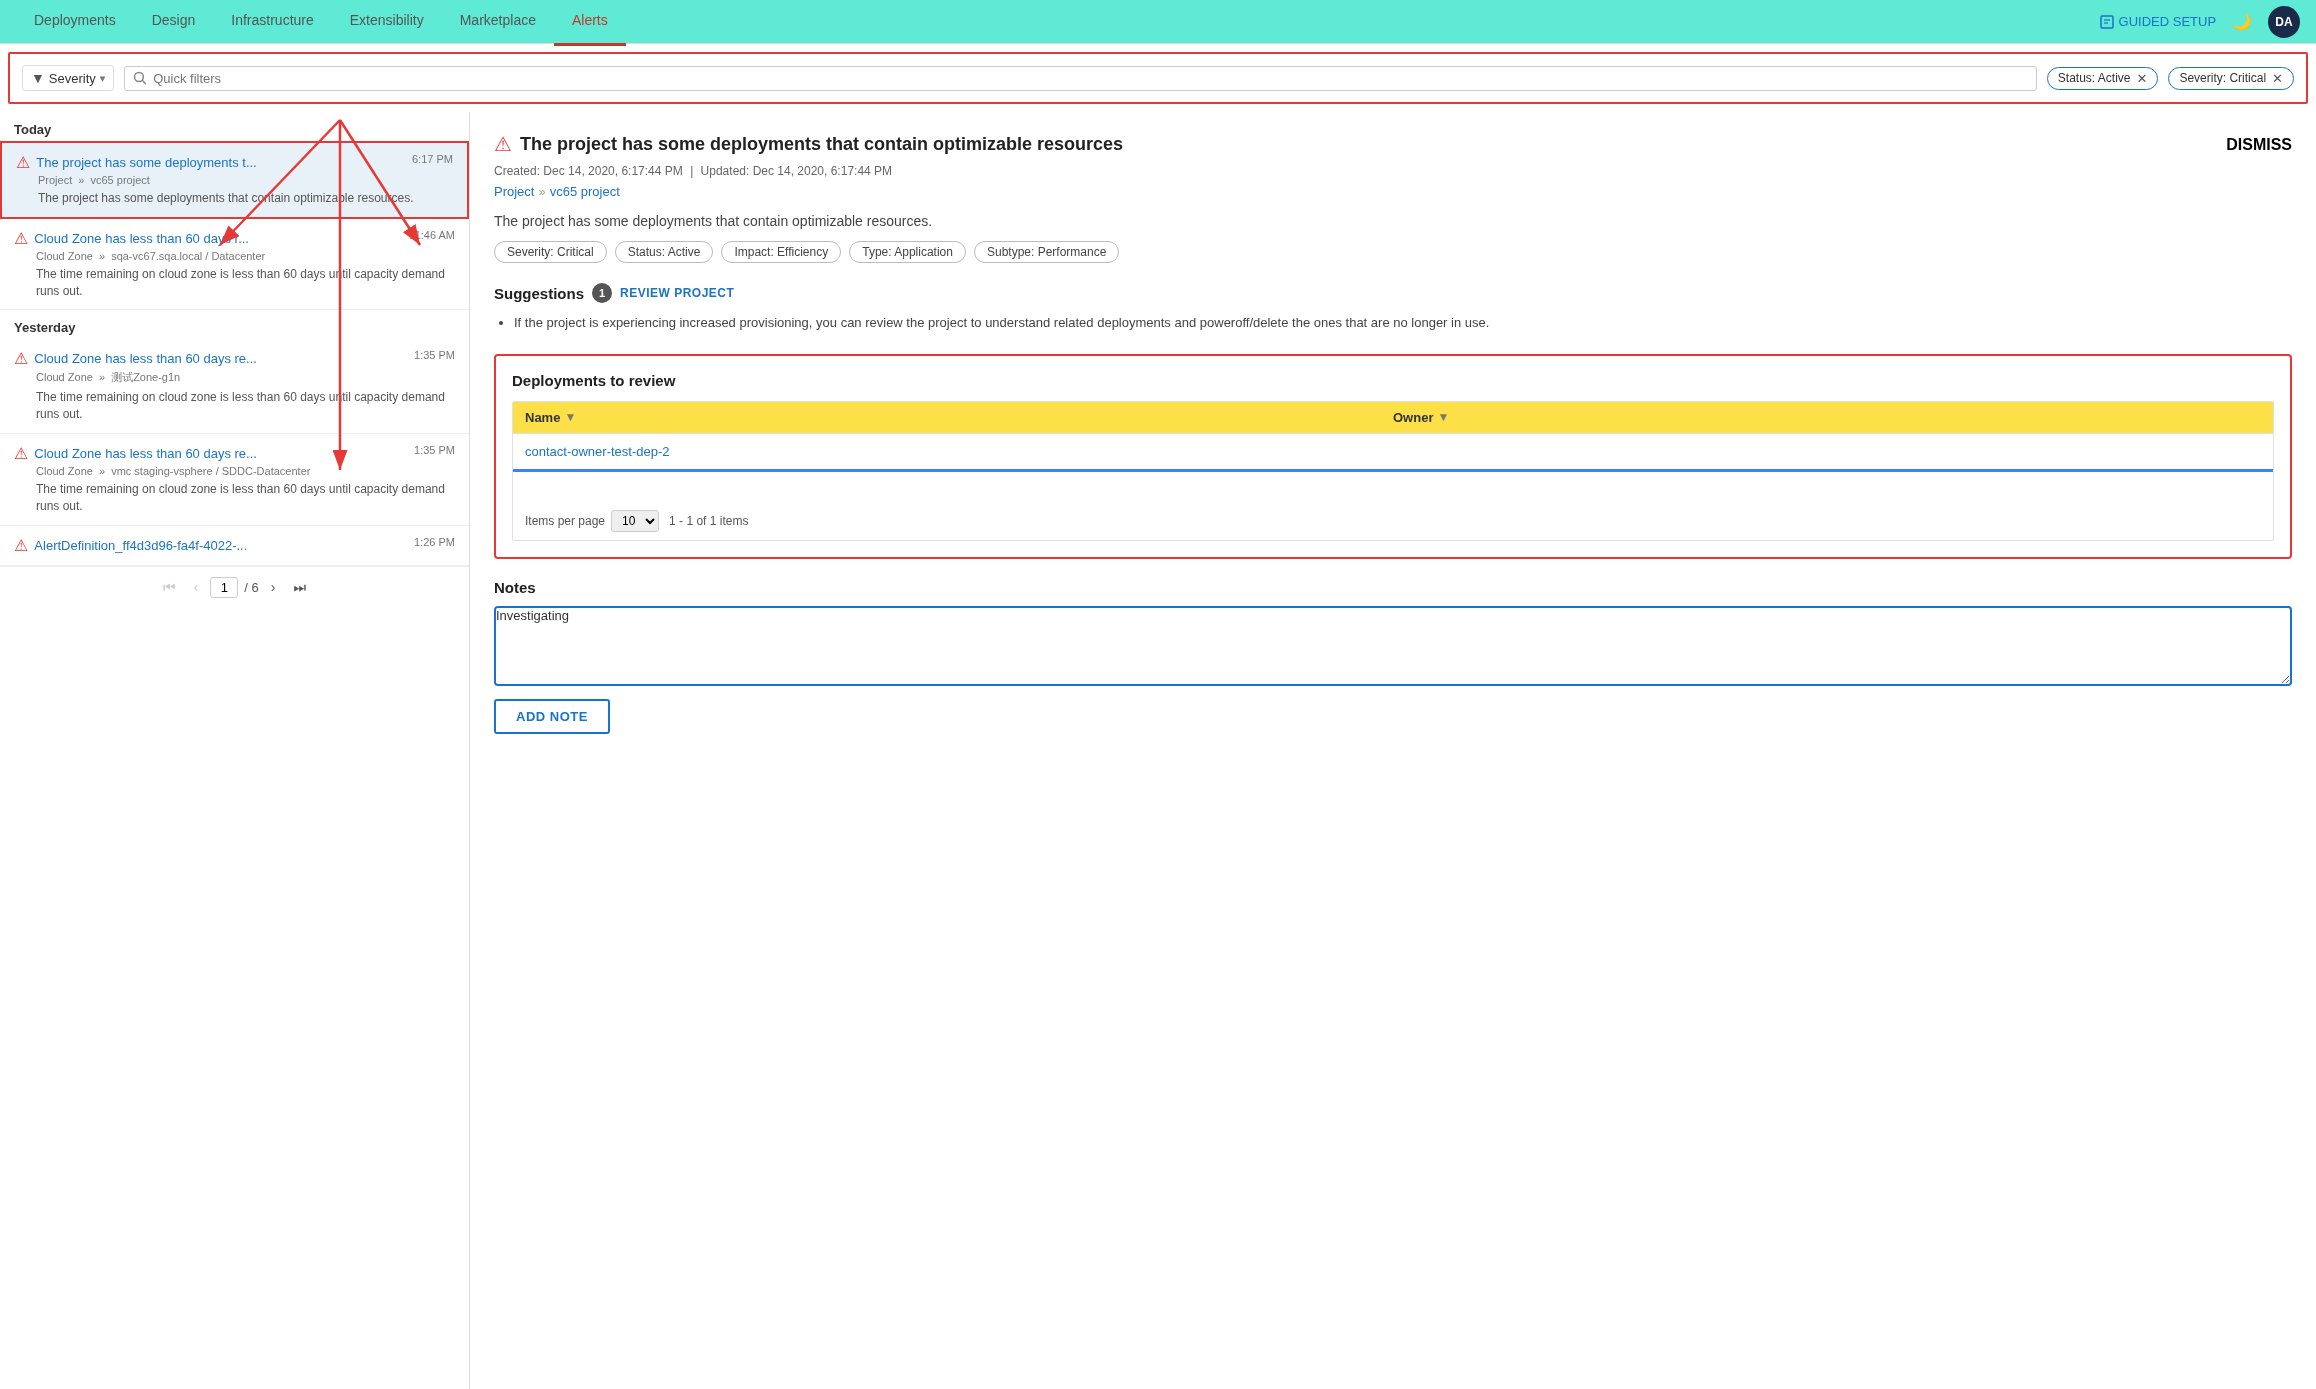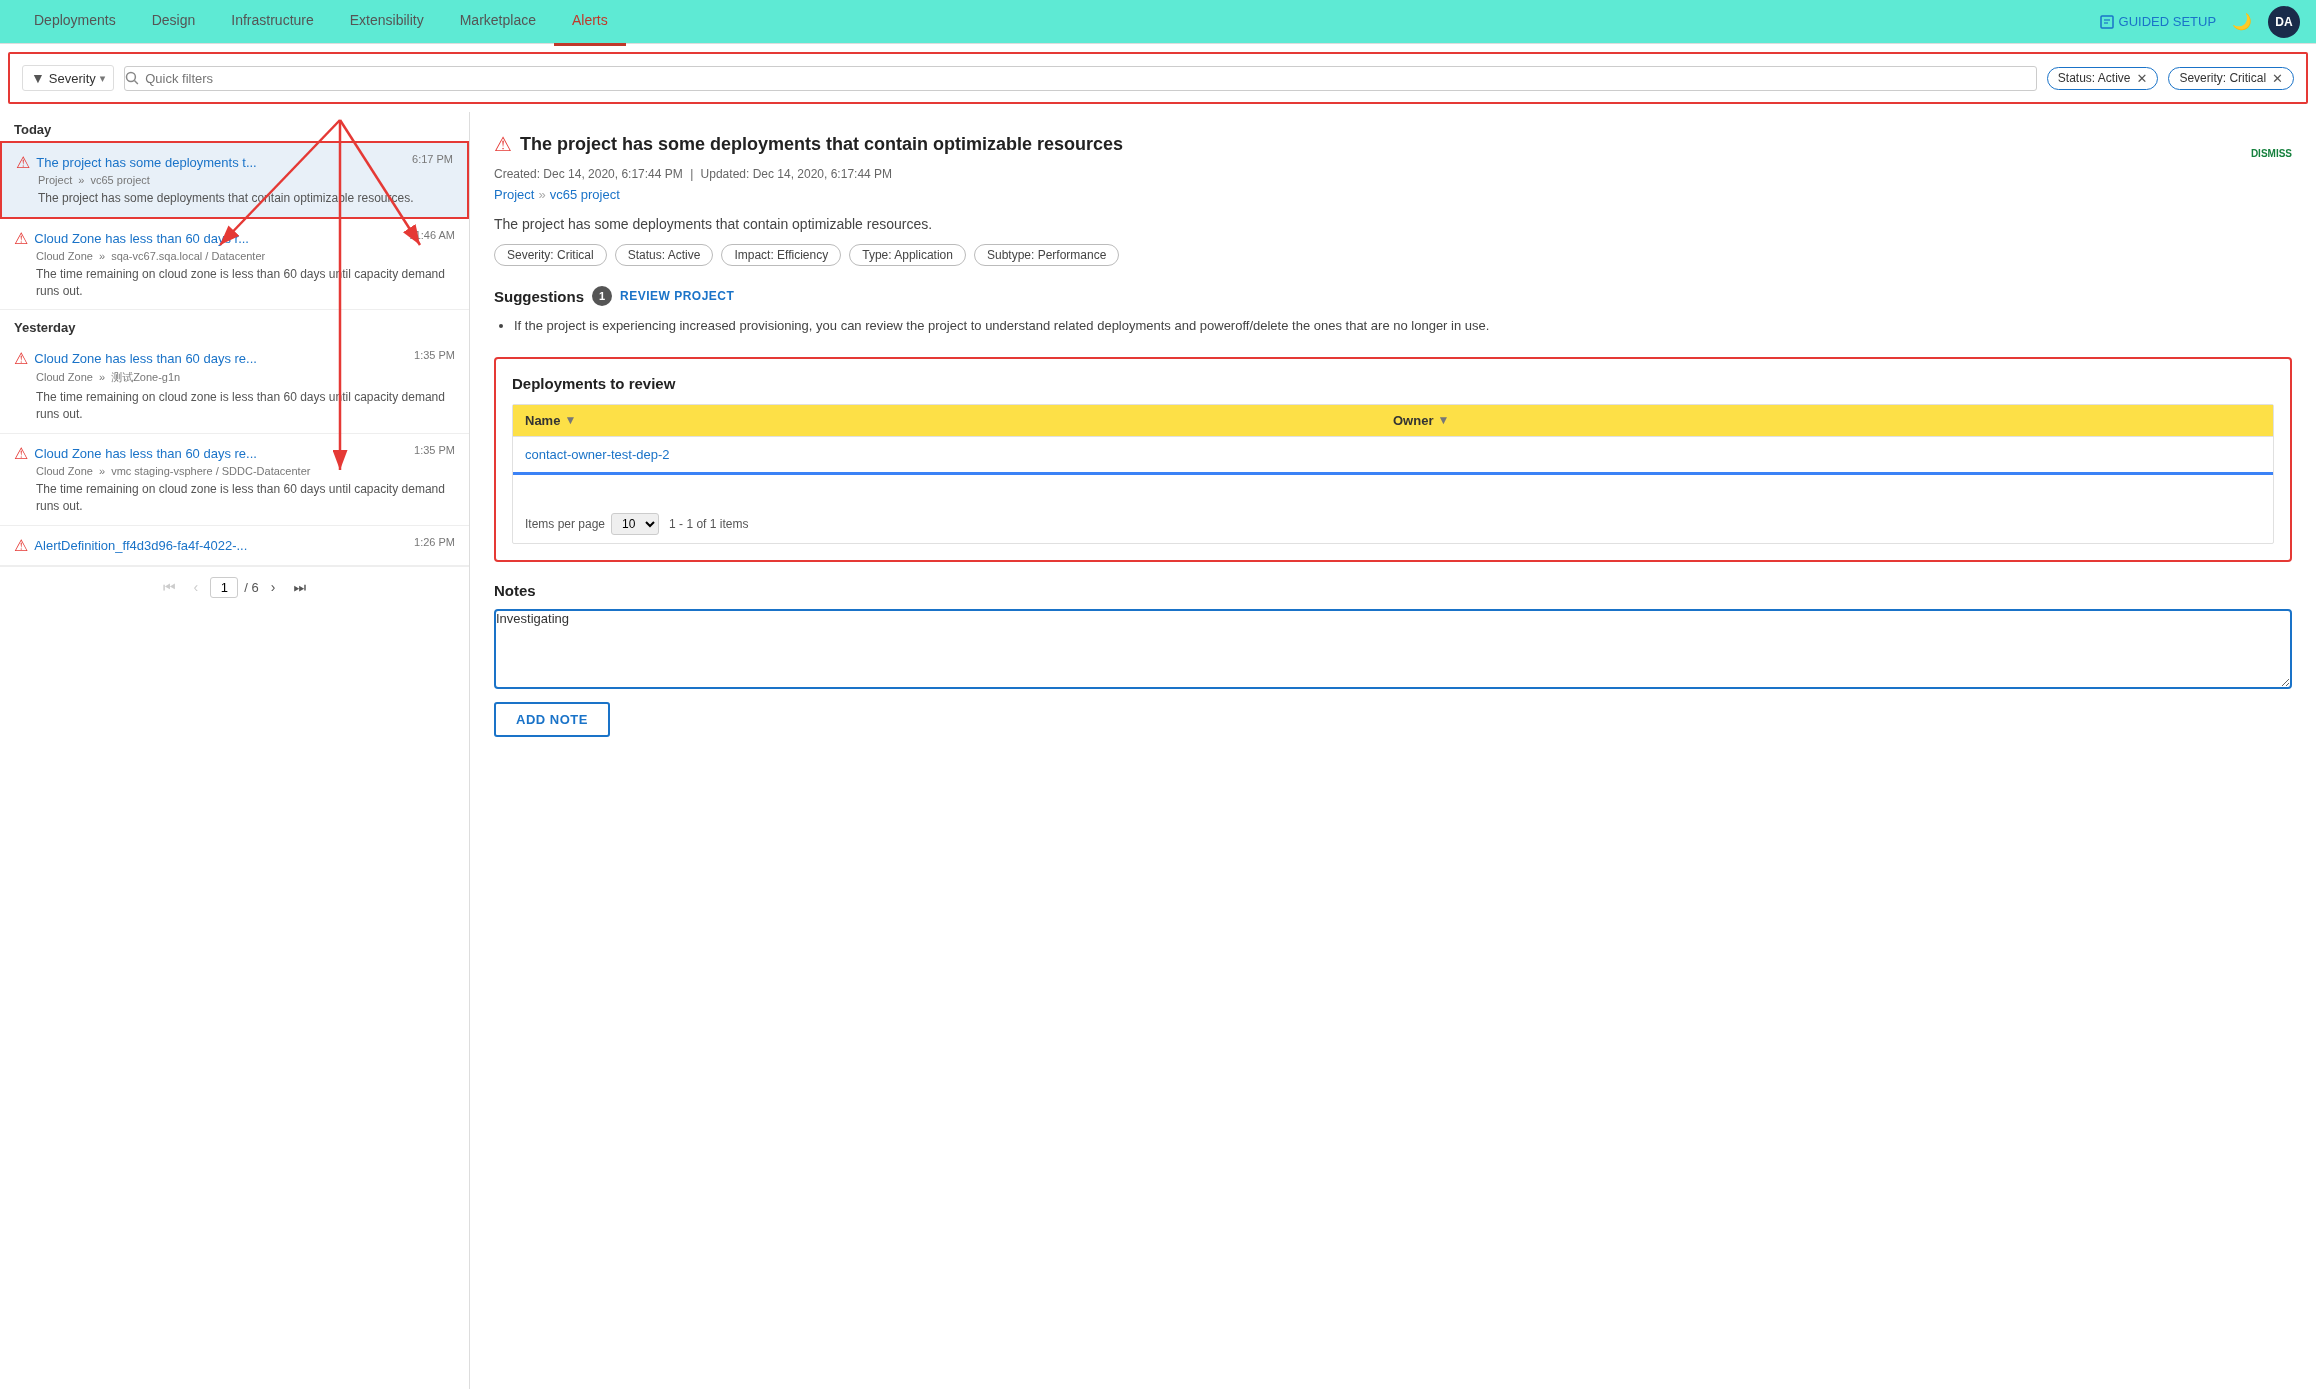--- a/index.html
+++ b/index.html
@@ -33,21 +33,21 @@
       border: 2px solid #e53935; margin: 8px; border-radius: 2px; height: 52px;
     }
     .severity-filter {
       display: flex; align-items: center; gap: 4px; font-size: 13px;
       color: #333; cursor: pointer; white-space: nowrap; padding: 4px 8px;
       border: 1px solid #ddd; border-radius: 3px;
     }
     .filter-icon { color: #555; font-size: 14px; }
     .search-box {
       display: flex; align-items: center; gap: 6px; flex: 1;
-      border: 1px solid #ccc; border-radius: 3px; padding: 4px 0;
+      border: 1px solid #ccc; border-radius: 3px; padding: 4px 8px;
       background: #fff;
     }
     .search-box input {
       border: none; outline: none; font-size: 13px; color: #999; width: 100%; background: transparent;
     }
     .filter-tag {
       display: flex; align-items: center; gap: 6px; padding: 3px 10px;
       border: 1px solid #1a73c8; border-radius: 14px; color: #333; font-size: 12px;
       white-space: nowrap;
     }
@@ -89,21 +89,21 @@
       padding: 2px 4px; font-size: 13px;
     }
     .page-total { font-size: 13px; color: #555; }
 
     
     .right-panel { flex: 1; overflow-y: auto; padding: 20px 24px; }
 
     .detail-header { display: flex; align-items: flex-start; justify-content: space-between; margin-bottom: 8px; }
     .detail-title { display: flex; align-items: center; gap: 8px; }
     .detail-title-text { font-size: 18px; font-weight: 600; color: #222; }
-    .dismiss-btn { color: #15803d; font-size: 10px; cursor: pointer; font-weight: 600; white-space: nowrap; margin-top: 16px; }
+    .dismiss-btn { color: #000000; font-size: 16px; cursor: pointer; font-weight: 600; white-space: nowrap; margin-top: 4px; }
 
     .detail-meta { font-size: 12px; color: #666; margin-bottom: 6px; }
     .detail-meta span { margin-right: 4px; }
 
     .breadcrumb-row { display: flex; align-items: center; gap: 4px; font-size: 13px; margin-bottom: 14px; }
     .breadcrumb-sep { color: #aaa; }
     .breadcrumb-link { color: #1a73c8; cursor: pointer; }
 
     .detail-desc { font-size: 14px; color: #444; margin-bottom: 12px; }
 

